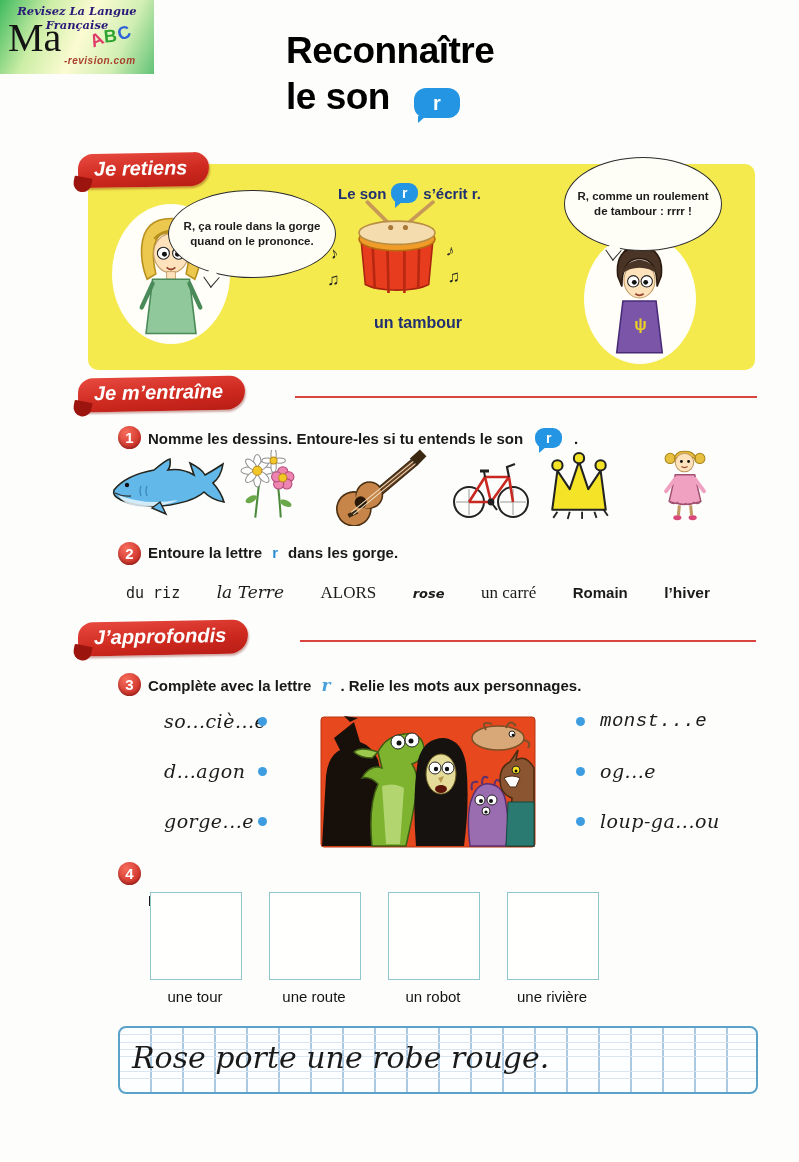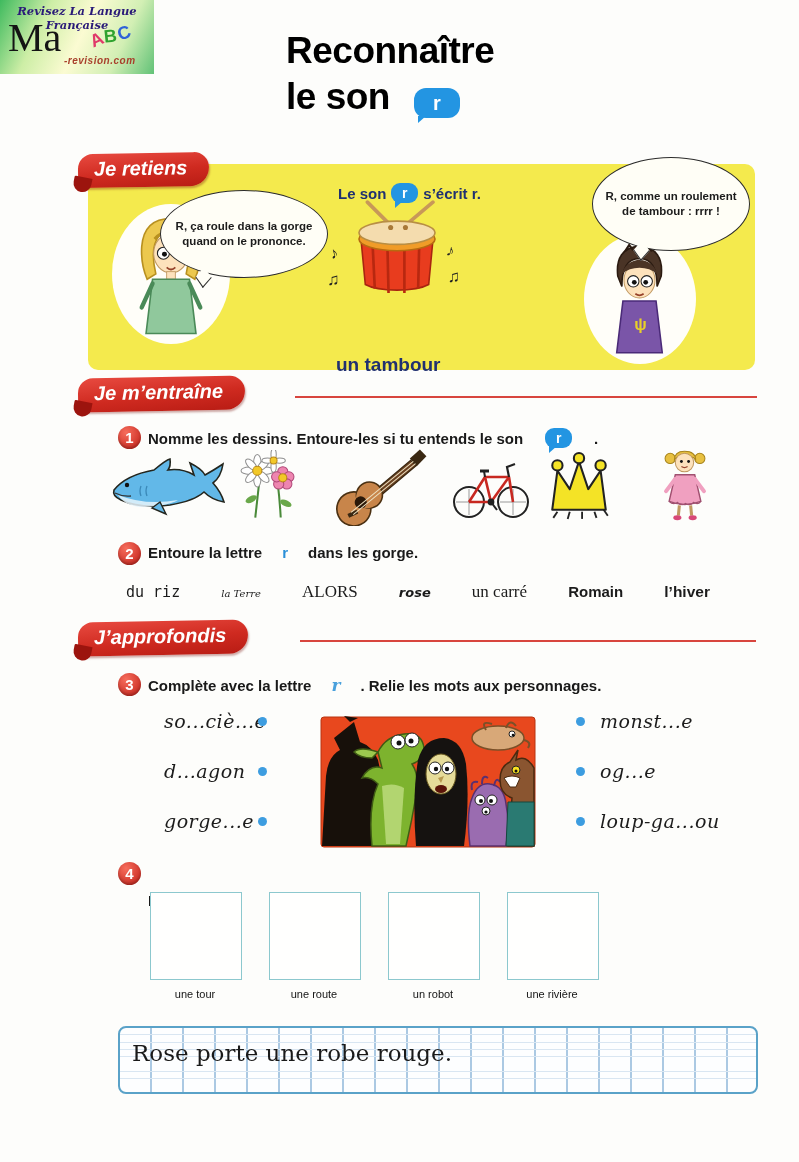--- a/index.html
+++ b/index.html
@@ -37,49 +37,49 @@
   .redline{height:2px;background:#d8453e;z-index:1;}
 
   
   .ypanel{left:88px;top:164px;width:667px;height:206px;border-radius:10px;background:#f4ea4d;}
   .wcirc{background:#fffef9;border-radius:50%;}
   .speech{background:#fffef6;border:1.6px solid #2c2c2c;border-radius:50%;display:flex;align-items:center;justify-content:center;
     text-align:center;font-size:11.5px;line-height:1.3;font-weight:600;color:#1c1c1c;padding:6px 12px;z-index:4;}
   .speech .tail{position:absolute;width:12px;height:12px;background:#fffef6;border-right:1.6px solid #2c2c2c;border-bottom:1.6px solid #2c2c2c;bottom:-7px;transform:rotate(55deg) skew(14deg);}
   .navy{color:#203070;}
   .lead{left:338px;top:183px;font-size:15px;font-weight:bold;display:flex;align-items:center;gap:5px;}
-  .drum-caption{left:336px;top:314px;width:126px;text-align:left;font-size:19px;font-weight:bold;margin-top:40px;}
+  .drum-caption{left:336px;top:314px;width:126px;text-align:right;font-size:16px;font-weight:bold;}
 
   
   .num{width:23px;height:23px;border-radius:50%;background:radial-gradient(circle at 35% 28%,#f66d5c,#c01d16);color:#fff;
     font-weight:bold;font-size:15px;display:flex;align-items:center;justify-content:center;box-shadow:inset 0 -2px 3px rgba(0,0,0,.25);}
-  .inst{font-size:15px;font-weight:bold;color:#191919;display:flex;align-items:center;gap:20px;white-space:nowrap;}
+  .inst{font-size:15px;font-weight:bold;color:#191919;display:flex;align-items:center;gap:10px;white-space:nowrap;}
   .blue-r{color:#2a8fd8;}
   .cur-blue{font-family:"DejaVu Serif",serif;font-style:italic;font-weight:bold;color:#49a0dc;font-size:17px;}
 
   .w-mono{font-family:"DejaVu Sans Mono",monospace;font-size:15px;}
-  .w-hand{font-family:"DejaVu Serif",serif;font-style:italic;font-size:10px;}
+  .w-hand{font-family:"DejaVu Serif",serif;font-style:italic;font-size:17px;}
   .w-serif{font-family:"Liberation Serif",serif;font-size:17px;}
   .w-marker{font-style:italic;font-weight:bold;font-size:13px;font-family:"DejaVu Sans",sans-serif;}
   .w-round{font-weight:bold;font-size:15px;}
   .w-bold{font-weight:bold;font-size:15.5px;}
   .words-row{left:126px;top:582px;width:584px;display:flex;align-items:baseline;justify-content:space-between;color:#1b1b1b;}
 
   .cursive{font-family:"DejaVu Serif",serif;font-style:italic;font-size:19px;color:#1c1c1c;letter-spacing:.5px;}
   .dot{width:9px;height:9px;border-radius:50%;background:#3d9de0;}
 
   .dbox{width:90px;height:86px;border:1.7px solid #8cc8ce;background:#fffffe;}
-  .dlabel{width:120px;text-align:center;font-size:11px;color:#141414;}
+  .dlabel{width:120px;text-align:center;font-size:15px;color:#141414;}
 
   
   .strip{left:118px;top:1026px;width:636px;height:64px;border:2px solid #5aa2c8;border-radius:8px;background-color:#fdfeff;
     background-image:
       repeating-linear-gradient(to bottom,transparent 0,transparent 6.5px,#d9e6f2 6.5px,#d9e6f2 7.3px),
       repeating-linear-gradient(to right,transparent 0,transparent 30.5px,#abc9e3 30.5px,#abc9e3 32px);}
-  .strip-text{left:12px;top:12px;font-family:"DejaVu Serif",serif;font-size:23px;color:#1a1a1a;text-align:right;}
+  .strip-text{left:12px;top:12px;font-family:"DejaVu Serif",serif;font-style:italic;font-size:30px;color:#1a1a1a;text-align:right;}
 </style>
 </head>
 <body>
 
 <div class="page">
 
   
   <div class="abs logo">
     <div class="abs logo-tagline">Revisez La Langue Française</div>
     <div class="abs logo-ma">Ma</div>
@@ -92,21 +92,21 @@
   <div class="abs title-line t2">le son</div>
   <div class="abs sbubble sb-lg" style="left:414px;top:88px;">
       <span>r</span>
     </div>
 
   
   <div class="abs ypanel"></div>
   <div class="abs ribbon" style="left:78px;top:153px;">Je retiens</div>
 
   
-  <div class="abs speech" style="left:160px;top:190px;width:142px;height:74px;align-items:center;">
+  <div class="abs speech" style="left:168px;top:190px;width:142px;height:74px;align-items:center;">
     <span>R, ça roule dans la gorge quand on le prononce.</span>
     <span class="tail" style="left:36px;"></span>
   </div>
 
   
   <div class="abs wcirc" style="left:112px;top:204px;width:118px;height:140px;"></div>
   <div class="abs" style="left:122px;top:212px;width:98px;height:128px;">
     <svg width="98" height="128" viewBox="0 0 90 118">
       <text x="76" y="20" font-size="13" fill="#333">♪</text>
       <path d="M45,6 Q20,6 18,32 Q17,48 23,62 L31,57 Q27,40 30,30 Q34,17 45,17 Q56,17 60,30 Q63,40 59,57 L67,62 Q73,48 72,32 Q70,6 45,6 Z" fill="#ecc84e" stroke="#b89020" stroke-width="1.5"></path>
@@ -148,21 +148,21 @@
       <line x1="91" y1="44" x2="90" y2="84" stroke="#b82810" stroke-width="2.5"></line>
       <ellipse cx="70" cy="37" rx="36" ry="11" fill="#f09c28" stroke="#b86a10" stroke-width="1.5"></ellipse>
       <ellipse cx="70" cy="31" rx="36" ry="11" fill="#f4dcae" stroke="#b88e44" stroke-width="1.5"></ellipse>
       <circle cx="64" cy="26" r="2.4" fill="#a87838"></circle>
         <circle cx="78" cy="26" r="2.4" fill="#a87838"></circle>
     </svg>
   </div>
   <div class="abs drum-caption navy">un tambour</div>
 
   
-  <div class="abs speech" style="left:592px;top:157px;width:132px;height:80px;">
+  <div class="abs speech" style="left:564px;top:157px;width:132px;height:80px;">
     <span>R, comme un roulement de tambour : rrrr !</span>
     <span class="tail" style="left:42px;"></span>
   </div>
 
   
   <div class="abs wcirc" style="left:584px;top:234px;width:112px;height:130px;"></div>
   <div class="abs" style="left:596px;top:242px;width:88px;height:118px;">
     <svg width="88" height="118" viewBox="0 0 85 112">
       <path d="M42,3 Q18,5 21,32 L25,42 Q25,15 42,15 Q59,15 59,42 L63,32 Q66,5 42,3 Z" fill="#4a3426" stroke="#2a1a10" stroke-width="1.5"></path>
       <path d="M28,8 L32,2 L36,7 M46,7 L50,2 L54,8" fill="none" stroke="#2a1a10" stroke-width="2"></path>
@@ -388,21 +388,21 @@
       <path d="M184,62 Q192,58 200,62 L196,71 L190,71 Z" fill="#fff" stroke="#4a2a10"></path>
       <circle cx="196" cy="54" r="4" fill="#f8e020" stroke="#222"></circle>
         <circle cx="196" cy="55" r="1.5" fill="#111"></circle>
       <path d="M188,86 L214,86 L214,130 L186,130 Z" fill="#2a7a72" stroke="#14483f"></path>
     </svg>
   </div>
 
   <div class="abs dot" style="left:576px;top:717px;"></div>
   <div class="abs dot" style="left:576px;top:767px;"></div>
   <div class="abs dot" style="left:576px;top:817px;"></div>
-  <div class="abs cursive" style="left:600px;top:710px;">monst...e</div>
+  <div class="abs cursive" style="left:600px;top:710px;font-family:Liberation Mono, monospace;">monst...e</div>
   <div class="abs cursive" style="left:600px;top:760px;">og...e</div>
   <div class="abs cursive" style="left:600px;top:810px;">loup-ga...ou</div>
 
   
   <div class="abs num" style="left:118px;top:862px;">4</div>
   <div class="abs inst" style="left:148px;top:876px;margin-top:16px;">Dessine.</div>
 
   <div class="abs dbox" style="left:150px;top:892px;"></div>
   <div class="abs dbox" style="left:269px;top:892px;"></div>
   <div class="abs dbox" style="left:388px;top:892px;"></div>

